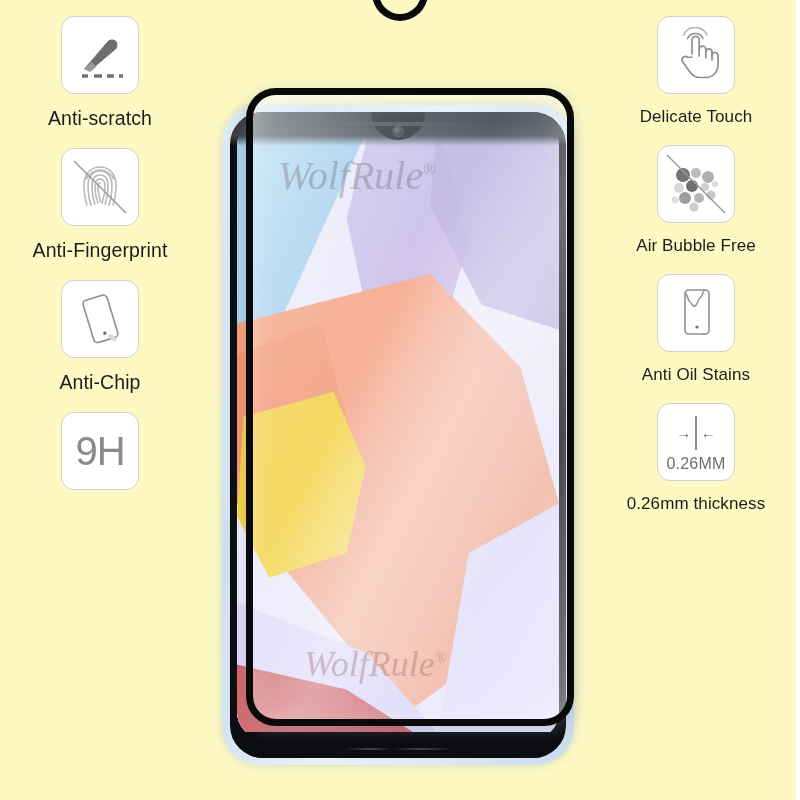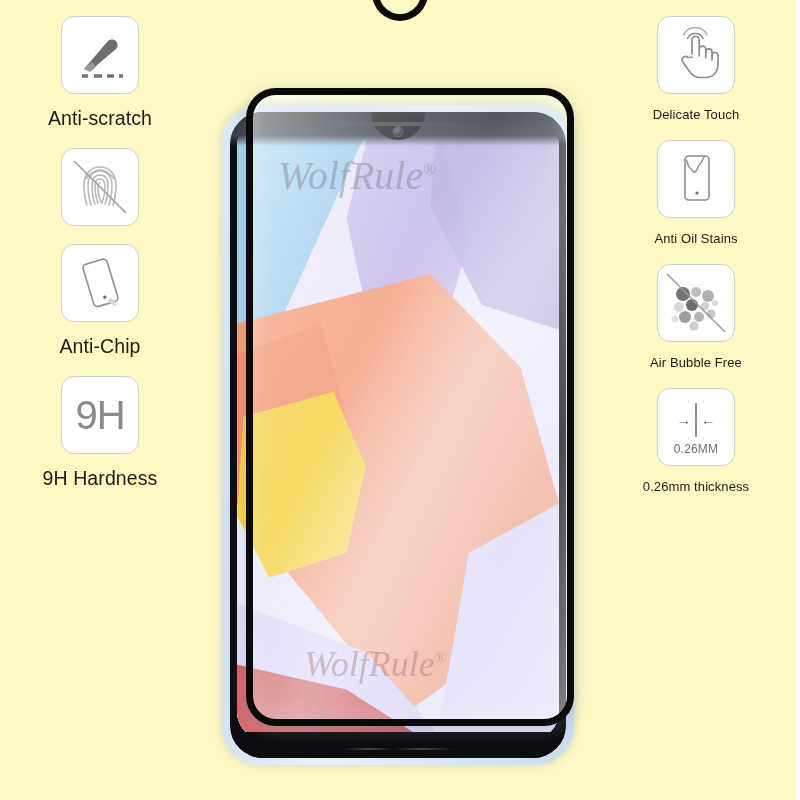--- a/index.html
+++ b/index.html
@@ -49,21 +49,21 @@
     position: relative;
   }
   .feature-label {
     margin-top: 13px;
     font-size: 19.5px;
     color: #1c1c1c;
     letter-spacing: .1px;
     white-space: nowrap;
     text-align: center;
   }
-  .col-right .feature-label { font-size: 13px; }
+  .col-right .feature-label { font-size: 17px; }
 
   
   .nineh {
     font-size: 40px;
     color: #8a8a8a;
     font-family: "Liberation Sans", sans-serif;
     line-height: 1;
     letter-spacing: -1px;
   }
   
@@ -74,21 +74,21 @@
   }
   .thick-arrows {
     display: flex; align-items: center; justify-content: center;
     gap: 4px; margin-top: 4px;
   }
   .thick-arrows .bar {
     width: 1.4px; height: 34px; background: #8d8d8d;
   }
   .thick-arrows .ar { font-size: 15px; color: #6e6e6e; line-height: 1; }
   .thick-text {
-    font-size: 12px; color: #6e6e6e; margin-top: 5px; letter-spacing: .2px;
+    font-size: 16px; color: #6e6e6e; margin-top: 5px; letter-spacing: .2px;
   }
 
   
   #phone-area {
     position: absolute;
     left: 200px; top: 0;
     width: 400px; height: 800px;
   }
   
   .chassis {
@@ -303,40 +303,40 @@
             <path d="M30 10 C40 10 46 18 46 28 C46 36 45 42 43 48"></path>
             <path d="M30 14 C38 14 42 21 42 28 C42 36 41 42 39 48"></path>
             <path d="M30 18 C36 18 38 23 38 29 C38 36 37 42 35 47"></path>
             <path d="M30 22 C34 22 35 26 35 30 C35 36 34 41 32 46"></path>
             <path d="M16 22 C20 16 25 13 30 13"></path>
             <path d="M44 22 C40 16 35 13 30 13"></path>
           </g>
           <line x1="4" y1="4" x2="56" y2="56" stroke="#9e9e9e" stroke-width="1.6"></line>
         </svg>
       </div>
+      <div class="feature-label">Anti-Fingerprint</div>
     </div>
 
     <div class="feature">
       <div class="icon-box">
         <svg width="58" height="58" viewBox="0 0 58 58">
           <g transform="rotate(-17 29 29)">
             <rect x="17" y="7" width="25" height="44" rx="4" fill="#ffffff" stroke="#8f8f8f" stroke-width="1.6"></rect>
             <circle cx="29.5" cy="44" r="1.7" fill="#6e6e6e"></circle>
           </g>
           <path d="M39 44 C44 46 46 49 45 52 C42 51 39 49 37 46 Z" fill="#d7d7d7"></path>
         </svg>
       </div>
       <div class="feature-label">Anti-Chip</div>
     </div>
 
     <div class="feature">
       <div class="icon-box">
         <span class="nineh">9H</span>
       </div>
-      <div class="feature-label">9H Hardness</div>
     </div>
 
   </div>
 
   <div class="col col-right">
 
     <div class="feature">
       <div class="icon-box">
         <svg width="54" height="56" viewBox="0 0 54 56">
           <g fill="none" stroke="#8f8f8f" stroke-width="1.7" stroke-linecap="round" stroke-linejoin="round">
@@ -345,31 +345,20 @@
             <path d="M36.8 25 a3.1 3.1 0 0 1 6.2 0 v8"></path>
             <path d="M43 28.5 a3 3 0 0 1 6 0 v9 c0 8-5.5 13-12.5 13 h-6 c-5 0-7.5-2.5-10-6 l-7-10 a3.4 3.4 0 0 1 5.4-4 L23 30"></path>
             <path d="M18.5 11.5 a8.5 8.5 0 0 1 15.5 0" stroke-width="1.6"></path>
             <path d="M14.5 8 a13 13 0 0 1 23.5 0" stroke-width="1.5" opacity=".7"></path>
           </g>
         </svg>
       </div>
       <div class="feature-label">Delicate Touch</div>
     </div>
 
-
-    <div class="feature">
-      <div class="icon-box">
-        <svg width="50" height="58" viewBox="0 0 50 58">
-          <rect x="14" y="6" width="24" height="44" rx="3.5" fill="#ffffff" stroke="#8f8f8f" stroke-width="1.6"></rect>
-          <circle cx="26" cy="43" r="1.6" fill="#6e6e6e"></circle>
-          <path d="M14 9 C18 12 16 16 19 18 C22 20 21 23 24 22 C27 21 26 16 29 14 C32 12 31 8 34 6" fill="none" stroke="#8f8f8f" stroke-width="1.5"></path>
-        </svg>
-      </div>
-      <div class="feature-label">Anti Oil Stains</div>
-    </div>
 
     <div class="feature">
       <div class="icon-box">
         <svg width="66" height="66" viewBox="0 0 66 66">
           <g>
             <circle cx="20" cy="24" r="7" fill="#747474"></circle>
             <circle cx="33" cy="22" r="5" fill="#bdbdbd"></circle>
             <circle cx="45" cy="26" r="6" fill="#b0b0b0"></circle>
             <circle cx="16" cy="37" r="5" fill="#d8d8d8"></circle>
             <circle cx="29" cy="35" r="6" fill="#6e6e6e"></circle>
@@ -382,20 +371,31 @@
             <circle cx="52" cy="33" r="3" fill="#dadada"></circle>
           </g>
           <line x1="4" y1="4" x2="62" y2="62" stroke="#9a9a9a" stroke-width="1.5"></line>
         </svg>
       </div>
       <div class="feature-label">Air Bubble Free</div>
     </div>
 
     <div class="feature">
       <div class="icon-box">
+        <svg width="50" height="58" viewBox="0 0 50 58">
+          <rect x="14" y="6" width="24" height="44" rx="3.5" fill="#ffffff" stroke="#8f8f8f" stroke-width="1.6"></rect>
+          <circle cx="26" cy="43" r="1.6" fill="#6e6e6e"></circle>
+          <path d="M14 9 C18 12 16 16 19 18 C22 20 21 23 24 22 C27 21 26 16 29 14 C32 12 31 8 34 6" fill="none" stroke="#8f8f8f" stroke-width="1.5"></path>
+        </svg>
+      </div>
+      <div class="feature-label">Anti Oil Stains</div>
+    </div>
+
+    <div class="feature">
+      <div class="icon-box">
         <div class="thick-inner">
           <div class="thick-arrows">
             <span class="ar">→</span>
             <span class="bar"></span>
             <span class="ar">←</span>
           </div>
           <div class="thick-text">0.26MM</div>
         </div>
       </div>
       <div class="feature-label">0.26mm thickness</div>

